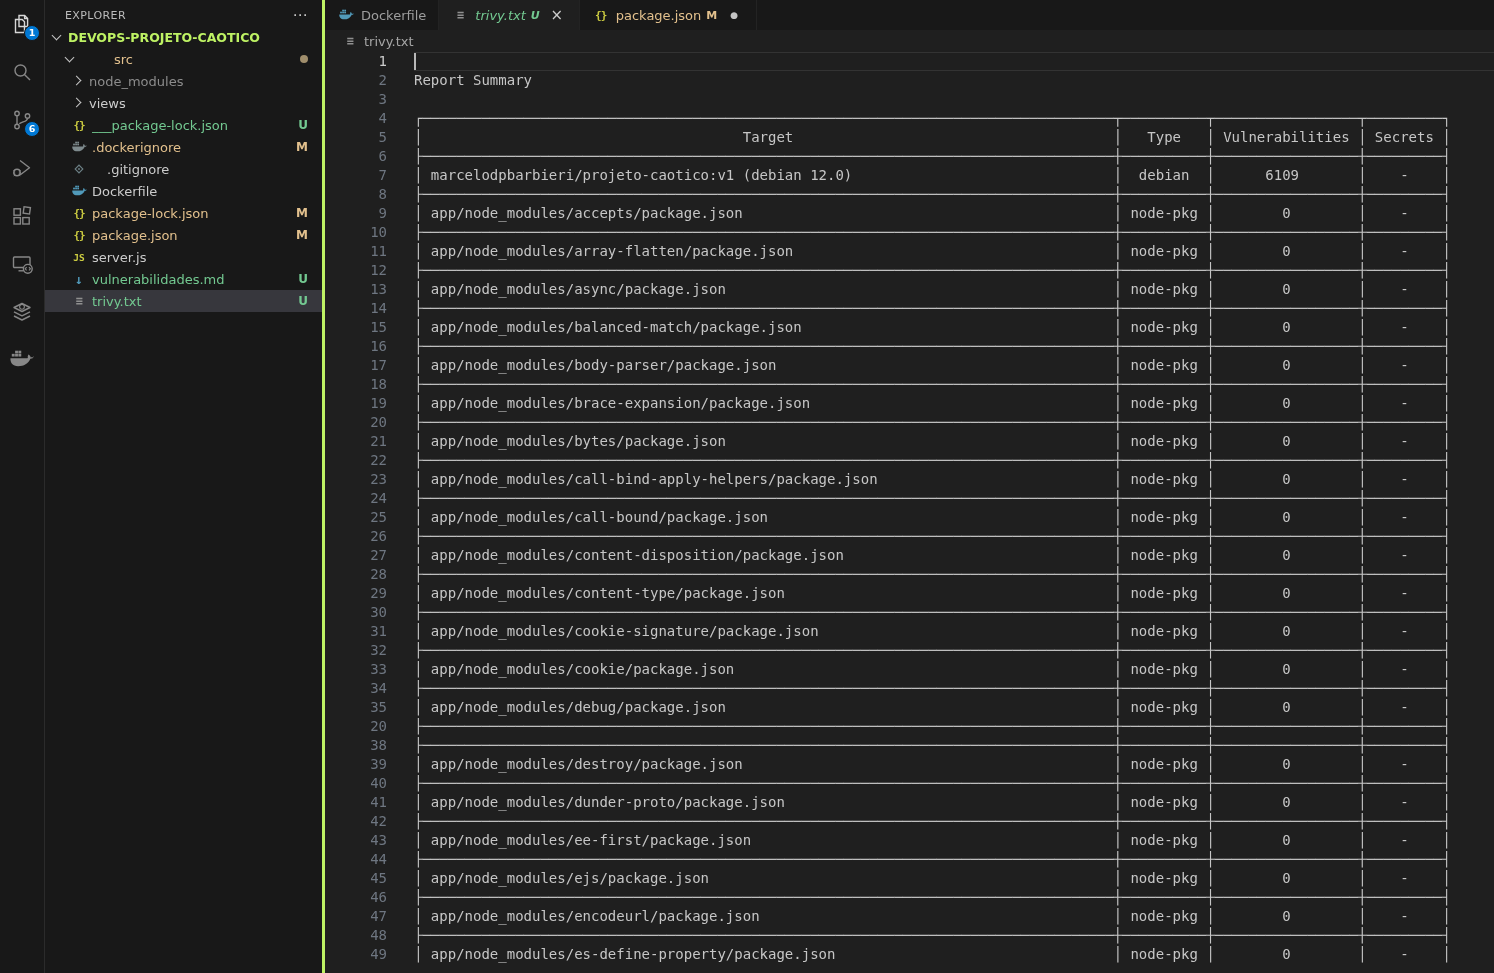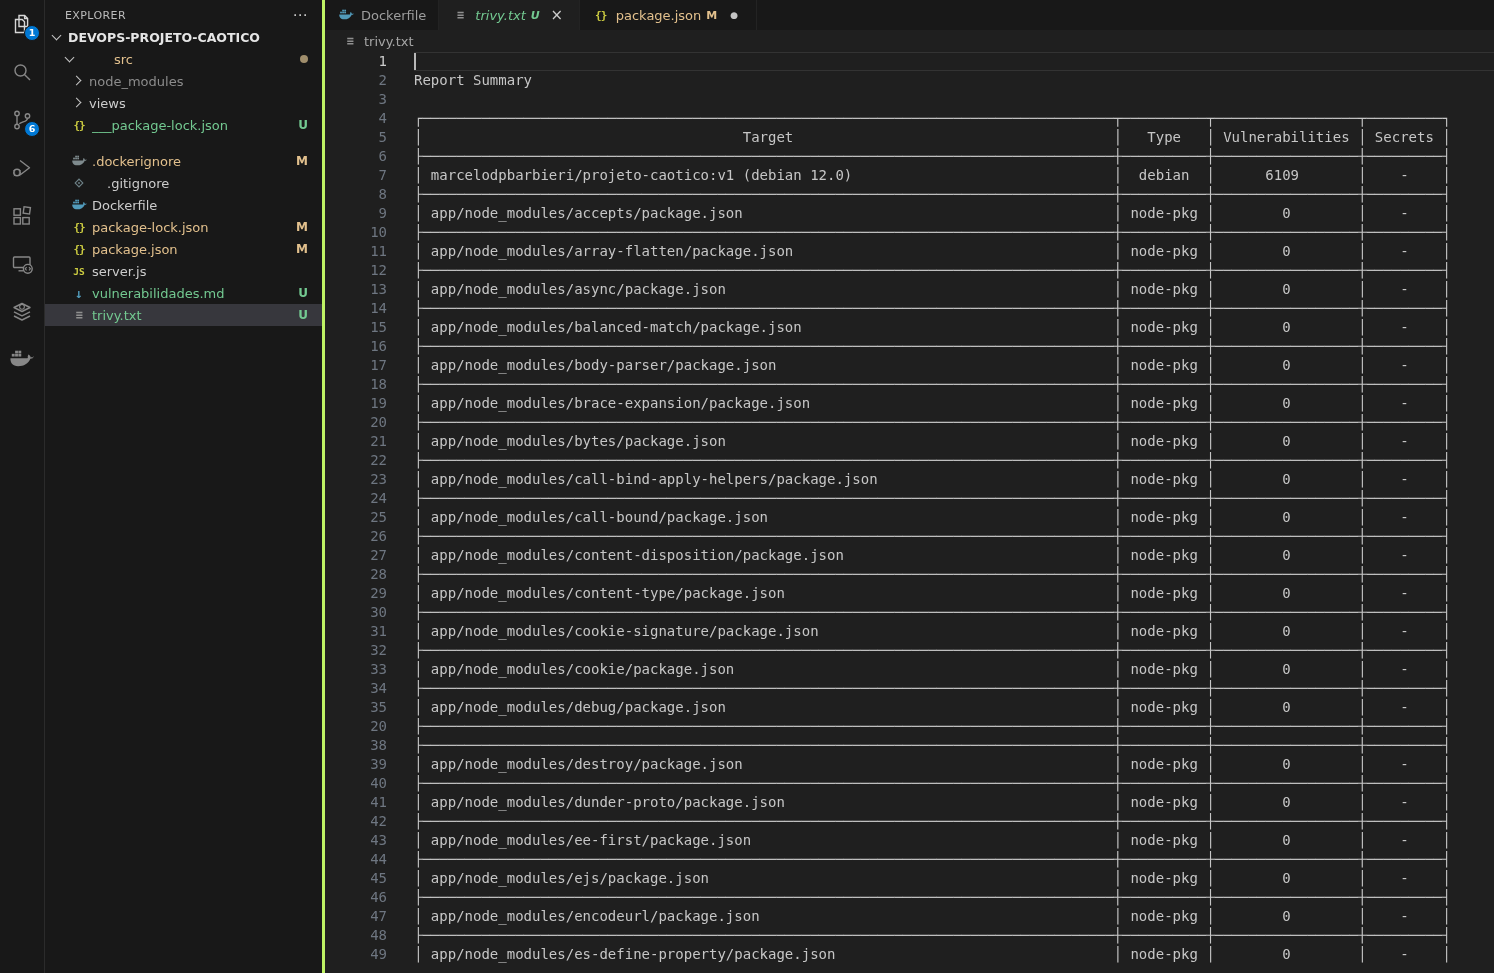--- a/index.html
+++ b/index.html
@@ -24,21 +24,21 @@
               border:1px solid #181818; padding:0 3px; }
 
   
   .sidebar { width:280px; flex:none; background:#181818; border-right:3px solid #bef264;
              display:flex; flex-direction:column; }
   .sidebar-header { height:26px; flex:none; display:flex; align-items:center;
                     padding:4px 10px 0 20px; color:#BBBBBB; font-size:11px; letter-spacing:.4px; }
   .sidebar-header .title { flex:1; }
   .more-actions { color:#CCCCCC; font-size:15px; cursor:pointer; padding:0 4px; line-height:10px; }
   .tree-root-row { height:22px; flex:none; display:flex; align-items:center;
-                   font-weight:700; font-size:12.5px; color:#e5e5e5; padding-left:4px; cursor:pointer; }
+                   font-weight:700; font-size:12.5px; color:#bef264; padding-left:4px; cursor:pointer; }
   .tree { flex:1; overflow:hidden; }
   .trow { height:22px; display:flex; align-items:center; cursor:pointer; padding-right:14px; }
   .trow.selected { background:#37373D; }
   .chev { width:16px; height:16px; flex:none; position:relative; margin-right:3px; }
   .chev::before { content:""; position:absolute; width:6px; height:6px;
                   border-right:1.3px solid #C5C5C5; border-bottom:1.3px solid #C5C5C5;
                   left:4px; top:3px; transform:rotate(45deg); }
   .chev.right::before { transform:rotate(-45deg); left:3px; top:4px; }
   .ficon { width:18px; height:16px; flex:none; display:flex; align-items:center;
            justify-content:center; margin-right:4px;
@@ -197,21 +197,21 @@
           <span class="chev right"></span>
           <span class="tlabel ">views</span>
         </div>
         <div class="trow" style="padding-left: 25px;">
           <span>
             <span class="ficon json">{}</span>
           </span>
           <span class="tlabel st-untracked">___package-lock.json</span>
           <span class="tbadge st-untracked">U</span>
         </div>
-        <div class="trow" style="padding-left: 25px; margin-top: 14px;">
+        <div class="trow" style="padding-left: 25px;">
           <span>
             <span class="ficon">
               <svg width="15" height="15" viewBox="0 0 16 16">
                 <g fill="#7E8A8D">
                   <rect x="1.2" y="3.9" width="1.9" height="1.8"></rect>
                   <rect x="3.4" y="3.9" width="1.9" height="1.8"></rect>
                   <rect x="5.6" y="3.9" width="1.9" height="1.8"></rect>
                   <rect x="3.4" y="1.8" width="1.9" height="1.8"></rect>
                   <rect x="5.6" y="1.8" width="1.9" height="1.8"></rect>
                   <path d="M15.6 6.5c-.5-.3-1.2-.4-1.8-.2-.1-.7-.5-1.3-1-1.7l-.4-.3-.3.4c-.3.6-.4 1.4-.2 2-.3.1-.6.2-1 .2H.3c-.1 1.3.2 2.6 1 3.6.9 1.1 2.3 1.6 4.1 1.6 3.9 0 6.8-1.8 8.2-5 .5 0 1.6 0 2.2-1.1l.2-.4-.4-.1z"></path>

